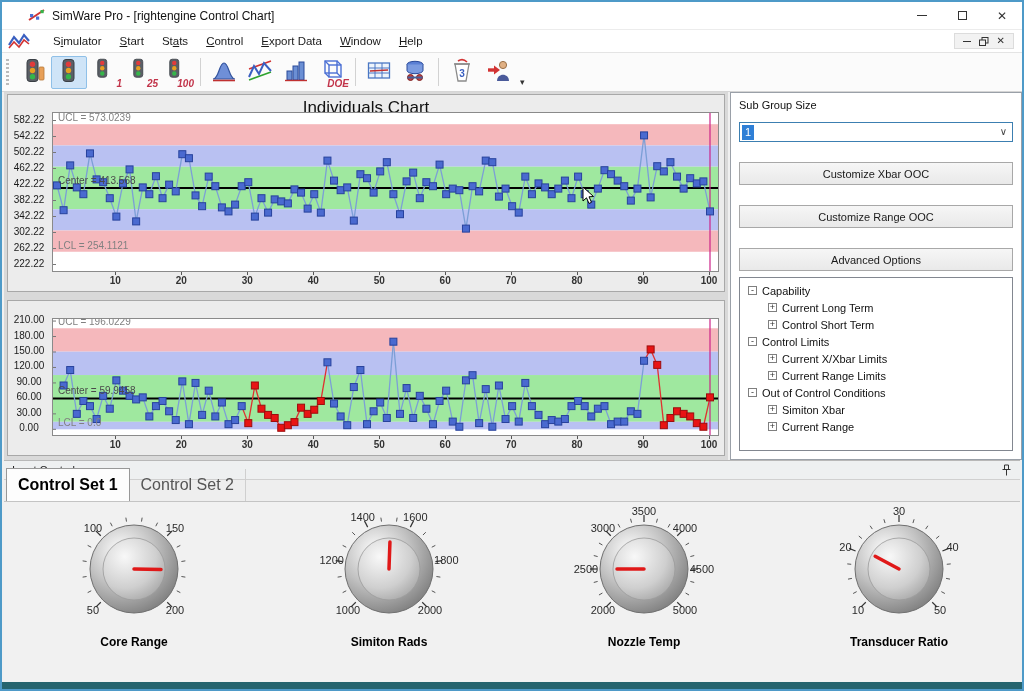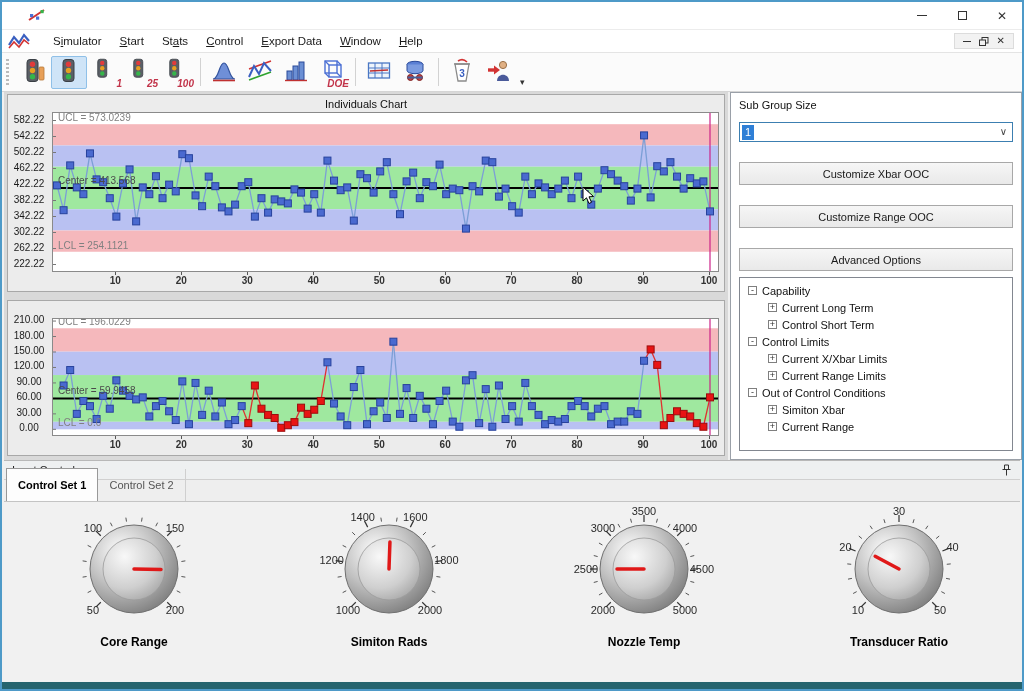--- a/index.html
+++ b/index.html
@@ -38,21 +38,21 @@
   .tb-btn.selected { background:#cfe4f7; border-color:#8fc0e8; }
   .tb-badge { position:absolute; right:0px; bottom:-1px; color:#c2344a; font-weight:bold;
     font-style:italic; font-size:10px; }
   .tb-sep { width:1px; height:28px; background:#d2d2d2; margin:0 5px; }
   #tb-overflow { margin-left:4px; font-size:9px; color:#333; align-self:flex-end; margin-bottom:4px; }
   
   #charts-region { position:absolute; left:2px; top:90px; width:724px; height:368px; background:#d9d9d9; }
   .chart-panel { position:absolute; left:3px; right:3px; background:#ececec; border:1px solid #a8a8a8; }
   #panel0 { top:2px;   height:198px; }
   #panel1 { top:208px; height:156px; }
-  .chart-title { text-align:center; font-size:11px; color:#111; padding-top:3px; height:16px; }
+  .chart-title { text-align:center; font-size:17px; color:#111; padding-top:3px; height:16px; }
   .chart-body { position:absolute; top:17px; left:2px; right:5px; bottom:3px; display:flex; }
   .yaxis { width:42px; position:relative; }
   .ytick { position:absolute; right:4px; width:38px; text-align:center; font-size:10px;
     font-weight:normal; color:#1a1a1a; }
   .plotwrap { flex:1; display:flex; flex-direction:column; }
   .plot { flex:1; position:relative; background:#fff; border:1px solid #8a8a8a; }
   .plot svg { position:absolute; left:0; top:0; }
   .xaxis { height:16px; position:relative; }
   .xtick-mark { position:absolute; top:0; width:1px; height:3px; background:#555; }
   .xtick-label { position:absolute; top:3px; width:26px; margin-left:-13px; text-align:center;
@@ -76,21 +76,21 @@
     font-size:9px; line-height:7px; display:inline-flex; align-items:center; justify-content:center;
     margin-right:5px; flex:none; }
   
   #input-panel { position:absolute; left:2px; top:458px; right:2px; height:226px; background:#f1f1f1;
     border-top:1px solid #b8b8b8; }
   #input-header { height:19px; background:#eef0f1; border-bottom:1px solid #d0d0d0; display:flex;
     align-items:center; padding:0 8px; font-size:11px; color:#222; }
   #pin-icon { margin-left:auto; display:flex; }
   #tabstrip { height:22px; display:flex; align-items:flex-end; border-bottom:1px solid #c4c4c4;
     background:#eeeeee; padding-left:2px; }
-  .tab { height:21px; display:flex; align-items:center; padding:16px 11px; font-size:11px; color:#555;
+  .tab { height:21px; display:flex; align-items:center; padding:16px 11px; font-size:16px; color:#555;
     border-right:1px solid #cfcfcf;margin-top:48px; }
   .tab.active { background:#fdfdfd; border:1px solid #989898; border-bottom:none; font-weight:bold; color:#000; }
   #knob-area { position:absolute; left:0; top:42px; right:0; bottom:0; }
   .knob-group { position:absolute; top:4px; width:230px; text-align:center; }
   .knob-caption { margin-top:2px; font-size:12px; font-weight:bold; color:#000; }
   
   #bottom-bar { position:absolute; left:0; right:0; bottom:0; height:7px; background:#25646e; }
   #mouse-cursor { position:absolute; left:580px; top:184px; pointer-events:none; }
 </style>
 </head>
@@ -115,20 +115,21 @@
 
   <div id="titlebar">
     <span id="app-icon">
       <svg width="18" height="15" viewBox="0 0 18 15">
           <path d="M1 12 L16 2" stroke="#d23333" stroke-width="2" fill="none"></path>
           <rect x="2" y="6" width="3.2" height="3.2" fill="#4a6fd4"></rect>
           <rect x="8" y="8.5" width="3.2" height="3.2" fill="#4a6fd4"></rect>
           <rect x="12.5" y="2" width="3.2" height="3.2" fill="#35b54a"></rect>
         </svg>
     </span>
+    <span id="window-title">SimWare Pro - [rightengine Control Chart]</span>
     <span id="win-controls">
         <span class="win-btn">
           <span class="glyph-min"></span>
         </span>
         <span class="win-btn">
           <span class="glyph-max"></span>
         </span>
         <span class="win-btn">
           <span class="glyph-close">✕</span>
         </span>

